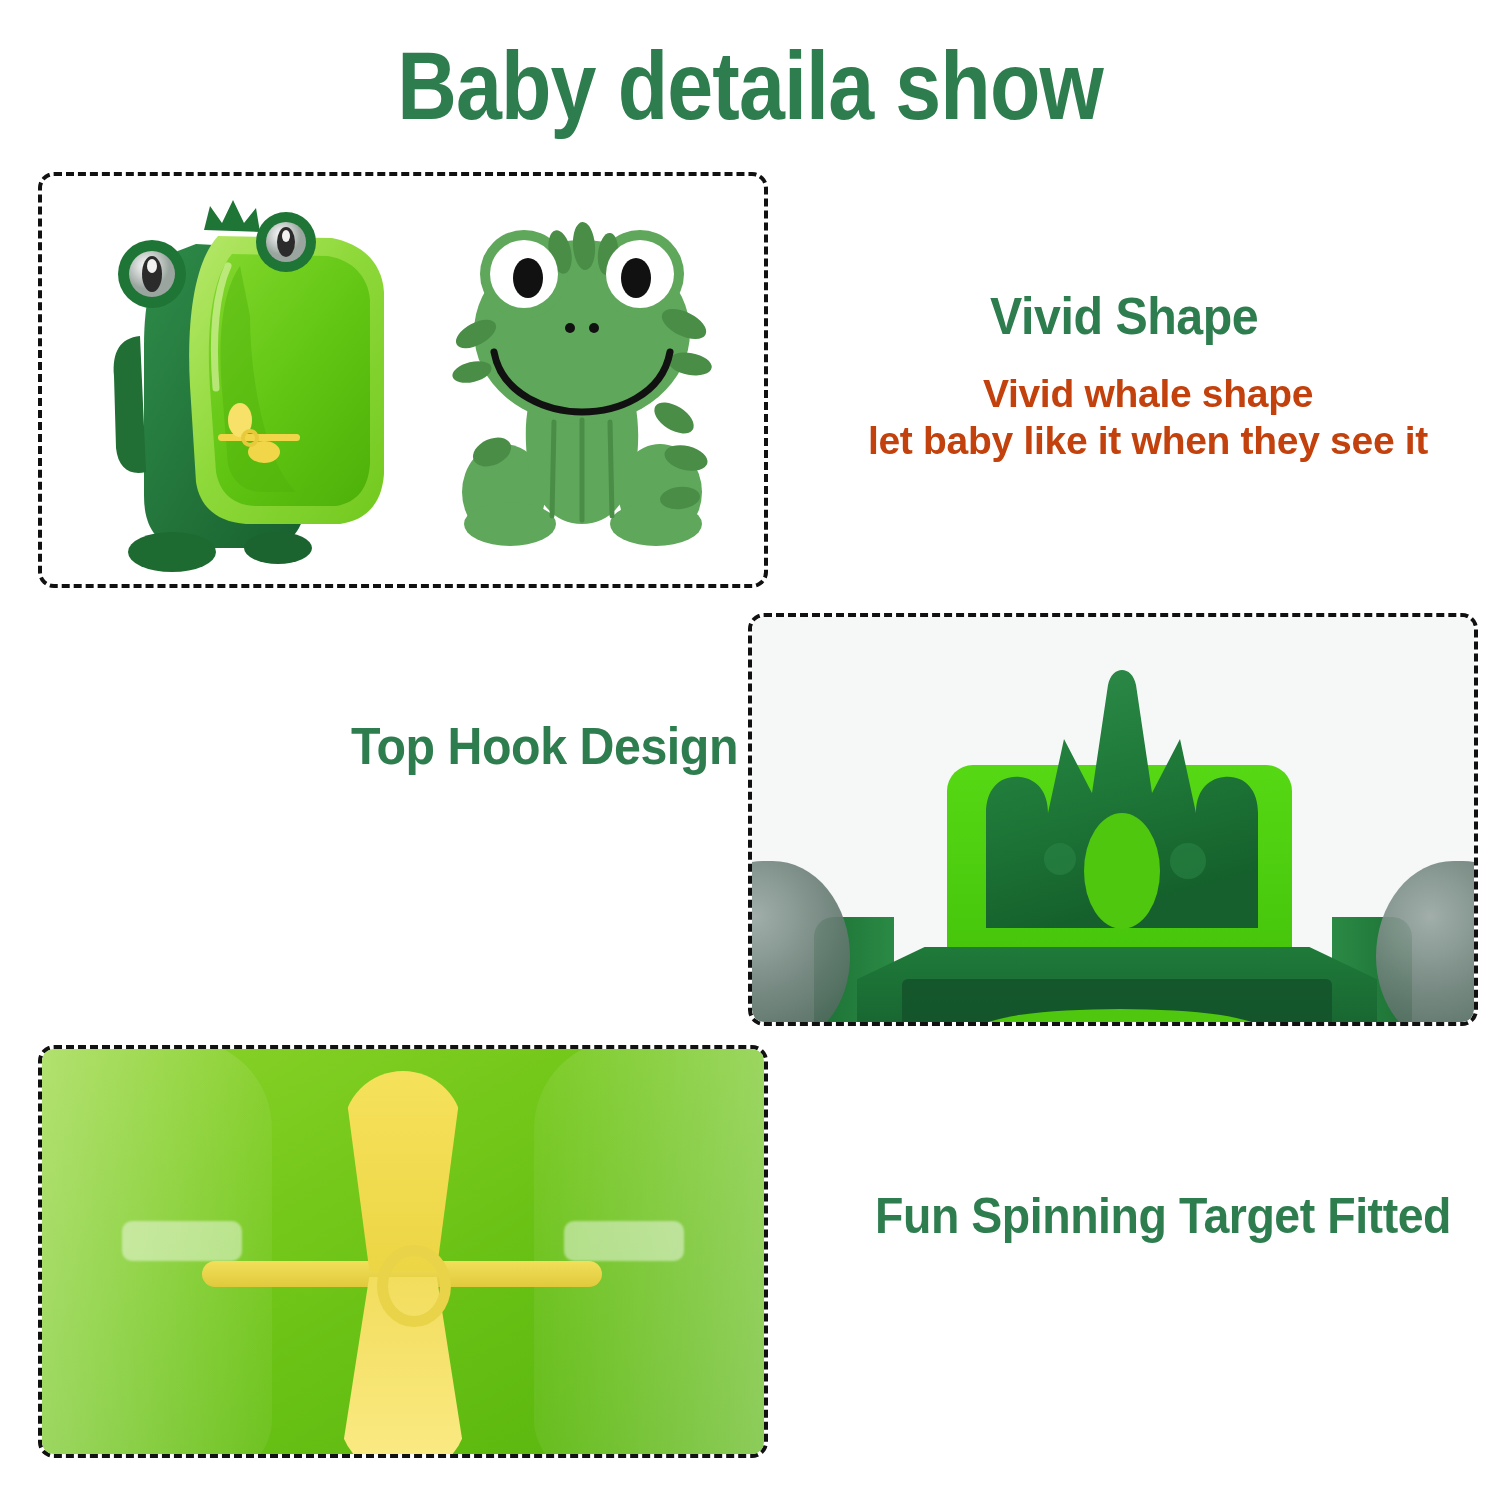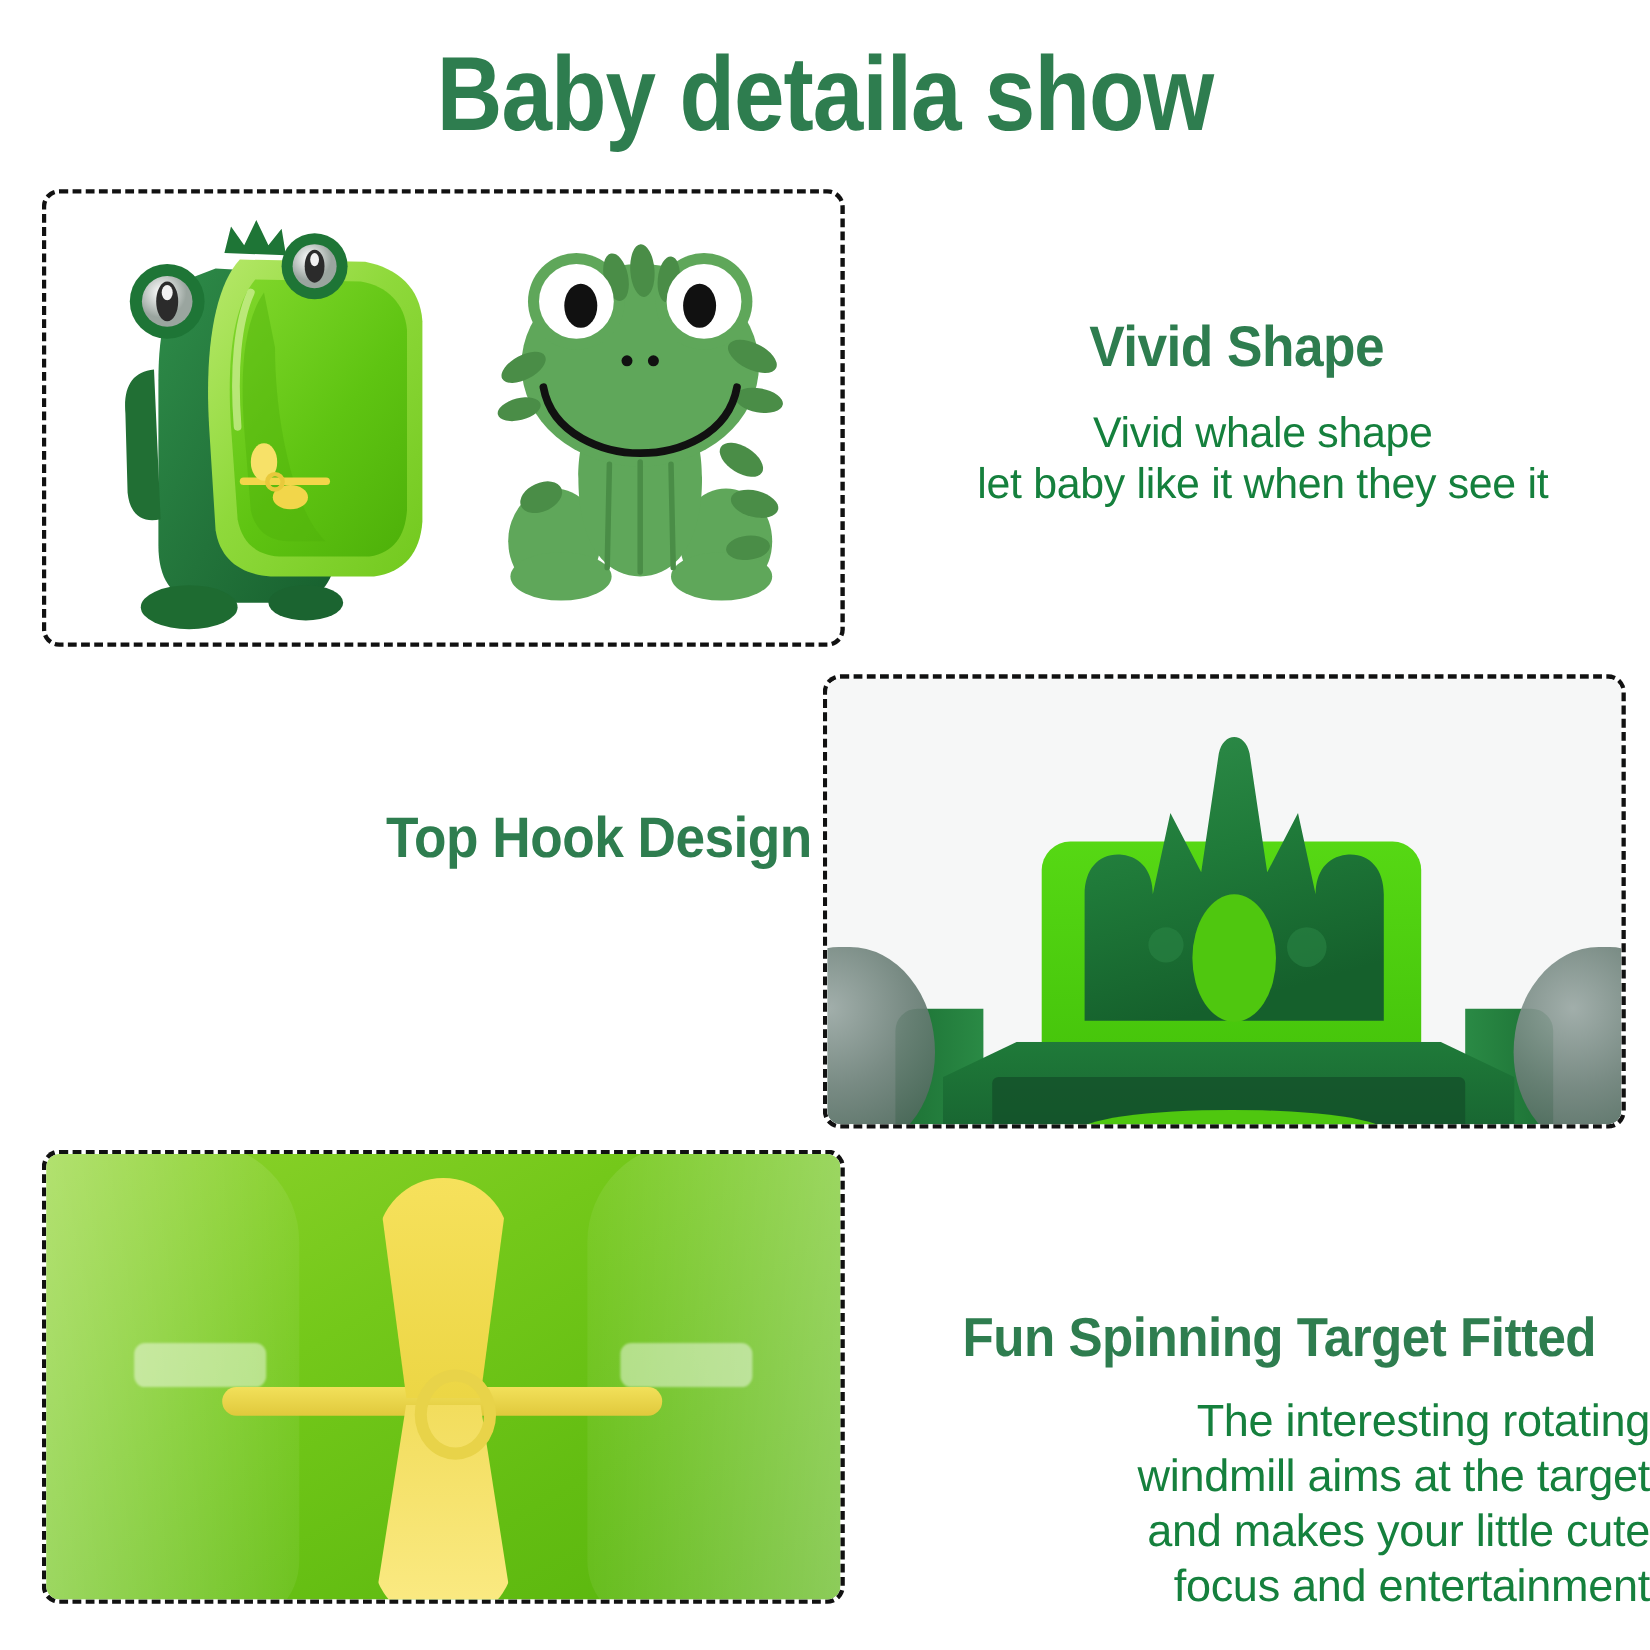--- a/index.html
+++ b/index.html
@@ -50,40 +50,40 @@
   .panel-inner {
     position: absolute;
     inset: 0;
     border-radius: 12px;
     overflow: hidden;
   }
 
   
   .text-block { position: absolute; }
   .tb-vivid   { left: 808px; top: 286px;  width: 680px; text-align: center; }
-  .tb-hook    { left: 118px; top: 732px;  width: 620px; text-align: right; }
+  .tb-hook    { left: 118px; top: 716px;  width: 620px; text-align: right; }
   .tb-spin    { left: 800px; top: 1186px; width: 700px; text-align: right; }
 
   .feature-heading {
     color: #2E7D4F;
     font-weight: bold;
     font-size: 52px;
     line-height: 60px;
     letter-spacing: -0.5px;
     transform: scaleX(0.93);
     white-space: nowrap;
     margin: 0;
   }
   .tb-vivid .feature-heading { transform-origin: 0% 50%; }
   .tb-hook  .feature-heading { transform-origin: 100% 50%; }
   .tb-spin  .feature-heading { transform-origin: 0% 50%; font-size: 50px; }
 
   .feature-body {
-    color: #15803d;
-    font-weight: normal;
+    color: #c2410c;
+    font-weight: bold;
     font-size: 40px;
     line-height: 48px;
     letter-spacing: -0.3px;
     margin: 0;
     white-space: pre-line;
   }
   .tb-vivid .feature-body { margin-top: 24px; font-size: 39px; line-height: 47px; }
   .tb-hook  .feature-body { margin-top: 22px; font-size: 41px; line-height: 51px; }
   .tb-spin  .feature-body { margin-top: 20px; font-size: 41px; line-height: 50px; }
 
@@ -344,17 +344,13 @@
     <div class="ledge ledge-r"></div>
     <div class="axle"></div>
     <div class="vane vane-top"></div>
     <div class="vane vane-bot"></div>
     <div class="hub"></div>
   </div>
 </div>
 
 <div class="text-block tb-spin">
   <p class="feature-heading">Fun Spinning Target Fitted</p>
-  <p class="feature-body">The interesting rotating
-windmill aims at the target
-and makes your little cute
-focus and entertainment</p>
 </div>
 
 </body></html>

